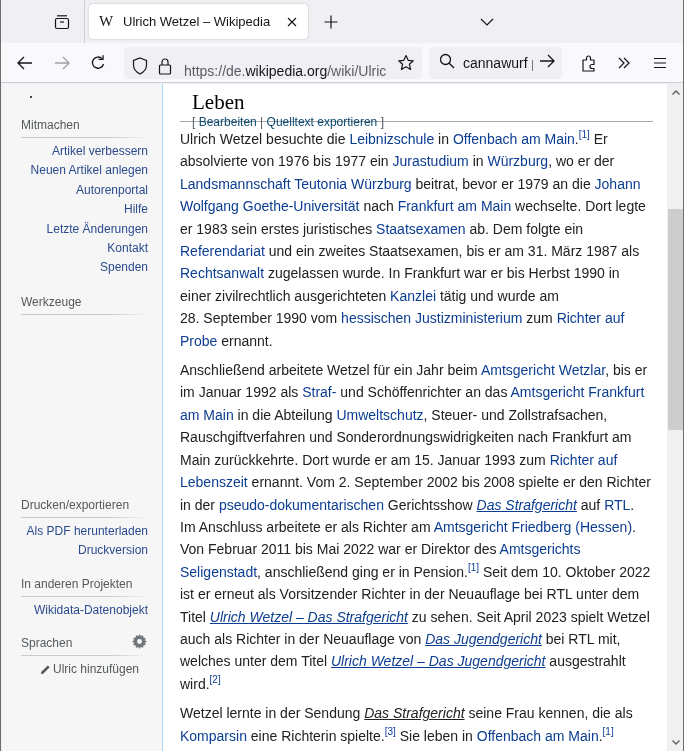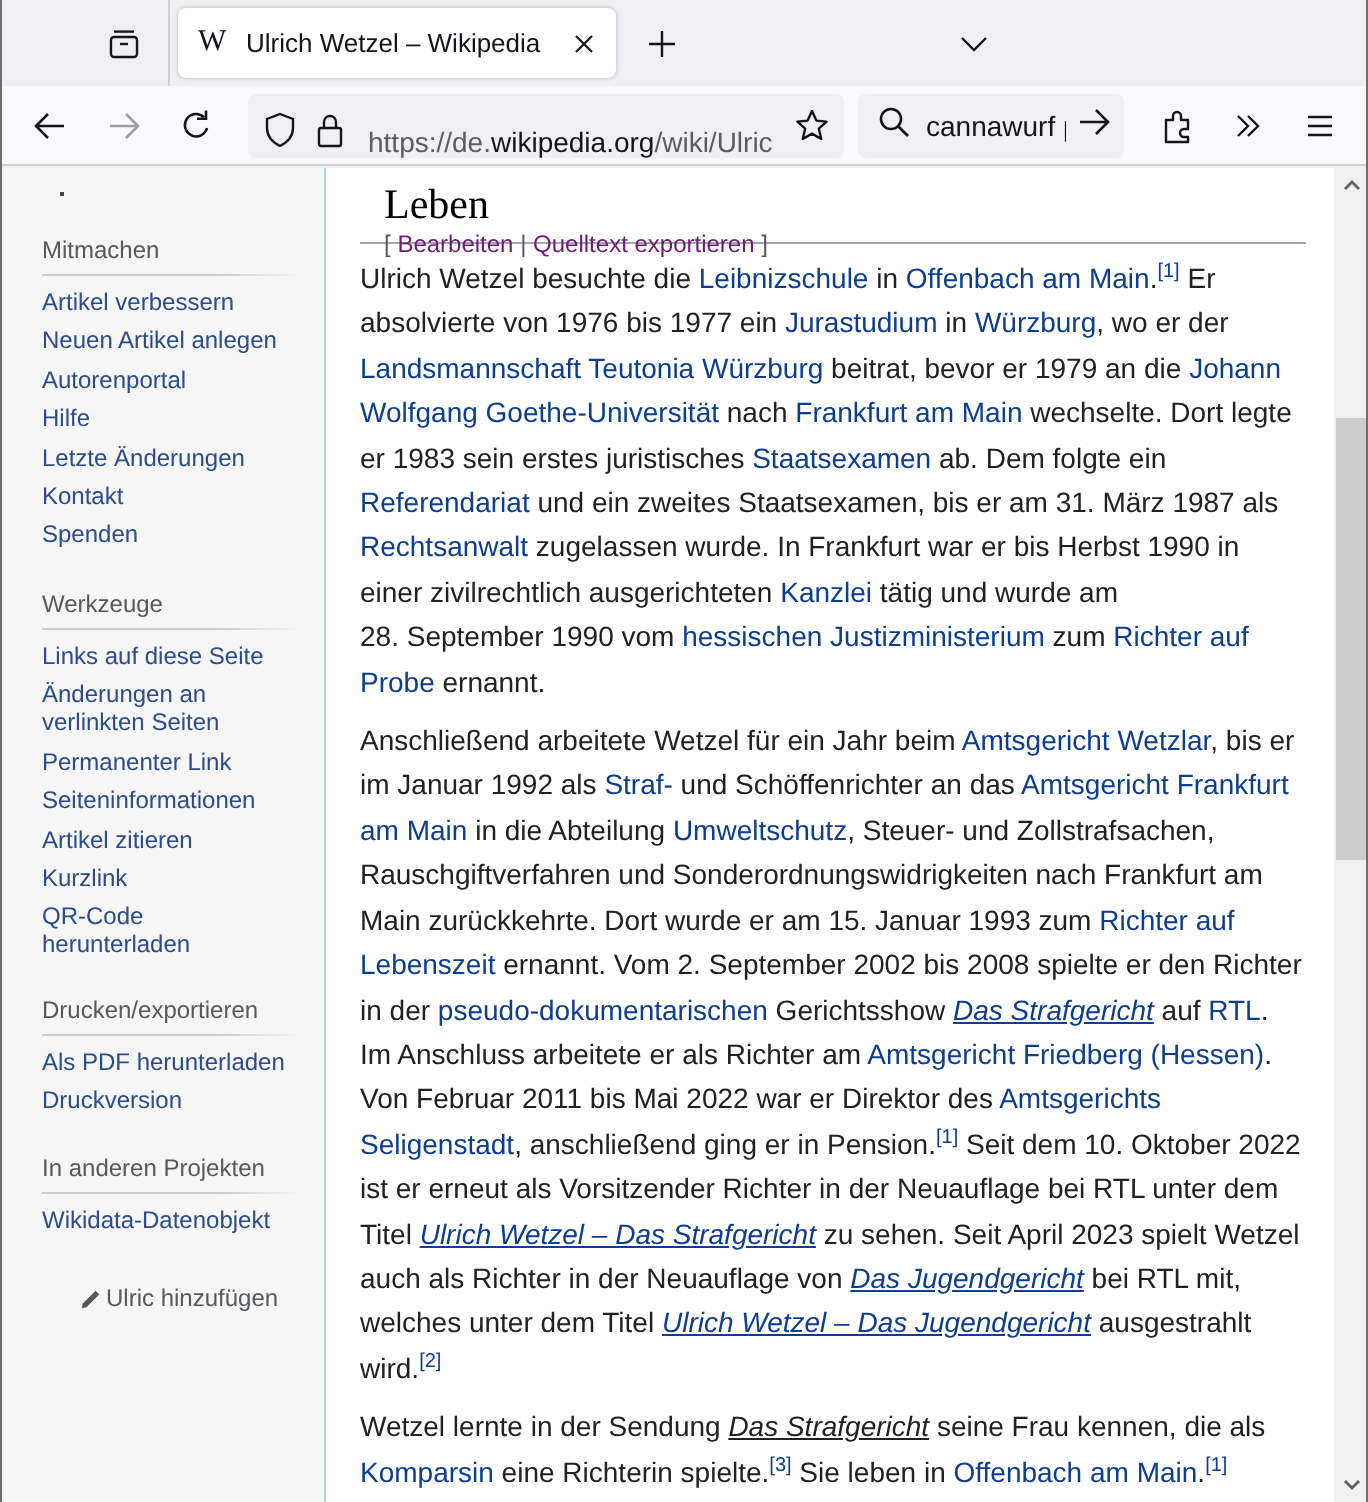--- a/index.html
+++ b/index.html
@@ -37,32 +37,32 @@
   #ext-btn { left: 574px; }
   #more-btn { left: 609px; font-size: 16px; }
   #menu-btn { left: 645px; }
 
   
   #content { position: absolute; left: 1px; top: 84px; width: 682px; height: 667px; background: #f6f6f6; overflow: hidden; }
   #sidebar { position: absolute; left: 0; top: 12px; width: 160px; height: 618px; }
   #sidebar .dot { position: absolute; left: 28px; top: 0px; width: 2px; height: 2px; background: #444; }
   .portal { position: absolute; left: 19px; width: 127px; }
   .portal h3 { font-size: 12px; font-weight: normal; color: #54595d; padding-bottom: 4px; border-bottom: 1px solid; border-image: linear-gradient(to right, #c8ccd1 0%, #c8ccd1 70%, rgba(200,204,209,0) 100%) 1; height: 20px; }
-  .portal ul { list-style: none; margin-top: 6px; }
+  .portal ul { list-style: none; margin-top: 6px; text-align: right; }
   .portal li { font-size: 12px; color: #0645ad; color: #2a4b8d; line-height: 14px; margin-bottom: 5.4px; }
   #p-lang h3 { position: relative; }
   #p-lang .gear { position: absolute; right: 0; top: -2px; width: 16px; height: 16px; }
   #p-lang .addlinks { font-size: 12px; color: #54595d; margin-top: 6px; margin-left: 19px; display: flex; align-items: center; }
   #p-lang .addlinks .pen { margin-right: 2px; }
 
   #main { position: absolute; left: 160px; top: 0; width: 505px; height: 667px; background: #fff; border-left: 1px solid #a7d7f9; }
   #main .inner { position: absolute; left: 17px; top: 6px; width: 473px; }
   #main h2 { font-family: "Liberation Serif", serif; font-weight: normal; font-size: 21px; color: #000; border-bottom: 1px solid #a2a9b1; padding-bottom: 3px; height: 32px; display: flex; align-items: baseline; flex-direction: column; }
   #main h2 .editsec { font-family: "Liberation Sans", sans-serif; font-size: 12px; color: #54595d; margin-left: 12px; }
-  #main h2 .editsec a { color: #701a75; text-decoration: none; }
+  #main h2 .editsec a { color: #0c4a6e; text-decoration: none; }
   #main p { font-size: 14px; line-height: 22.4px; color: #202122; margin-top: 6px; }
   #main p + p { margin-top: 7px; }
   #main a { color: #0b3d91; text-decoration: none; }
   #main sup { font-size: 10px; line-height: 0; vertical-align: super; }
   #main i { font-style: italic; text-decoration: underline; }
 
   
   #scrollbar { position: absolute; left: 665px; top: 0; width: 17px; height: 667px; background: #f0f0f0; }
   #scroll-up { position: absolute; left: 0; top: 0; width: 17px; height: 17px; display: flex; align-items: center; justify-content: center; }
   #scroll-down { position: absolute; left: 0; bottom: 0; width: 17px; height: 17px; display: flex; align-items: center; justify-content: center; }
@@ -180,44 +180,43 @@
           <li>Neuen Artikel anlegen</li>
           <li>Autorenportal</li>
           <li>Hilfe</li>
           <li>Letzte Änderungen</li>
           <li>Kontakt</li>
           <li>Spenden</li>
         </ul>
       </div>
       <div class="portal" id="p-1" style="top:199px">
         <h3>Werkzeuge</h3>
-        <ul>
-          <li>Links auf diese Seite</li>
-          <li>Änderungen an verlinkten Seiten</li>
-          <li>Permanenter Link</li>
-          <li>Seiteninformationen</li>
-          <li>Artikel zitieren</li>
-          <li>Kurzlink</li>
-          <li>QR-Code herunterladen</li>
-        </ul>
       </div>
       <div class="portal" id="p-2" style="top:402px">
         <h3>Drucken/exportieren</h3>
         <ul>
           <li>Als PDF herunterladen</li>
           <li>Druckversion</li>
         </ul>
       </div>
       <div class="portal" id="p-3" style="top:481px">
         <h3>In anderen Projekten</h3>
         <ul>
           <li>Wikidata-Datenobjekt</li>
         </ul>
       </div>
       <div class="portal" id="p-lang" style="top:540px">
+        <h3><span>Sprachen</span>
+          <span class="gear">
+            <svg width="15" height="15" viewBox="0 0 16 16">
+                <path fill="#72777d" d="M8 0l1.3 2.1 2.4-.7.5 2.4 2.4.6-.7 2.4L16 8l-2.1 1.3.7 2.4-2.4.5-.6 2.4-2.4-.7L8 16l-1.3-2.1-2.4.7-.5-2.4-2.4-.6.7-2.4L0 8l2.1-1.3-.7-2.4 2.4-.5.6-2.4 2.4.7Z"></path>
+                <circle cx="8" cy="8" r="2.6" fill="#f6f6f6"></circle>
+              </svg>
+          </span>
+        </h3>
         <div class="addlinks">
           <svg class="pen" width="11" height="11" viewBox="0 0 12 12">
               <path d="M1 11L1.5 8.5L8.5 1.5L10.5 3.5L3.5 10.5Z" fill="#54595d"></path>
             </svg>
           <span>Ulric hinzufügen</span>
         </div>
       </div>
     </div>
 
     <div id="main">

